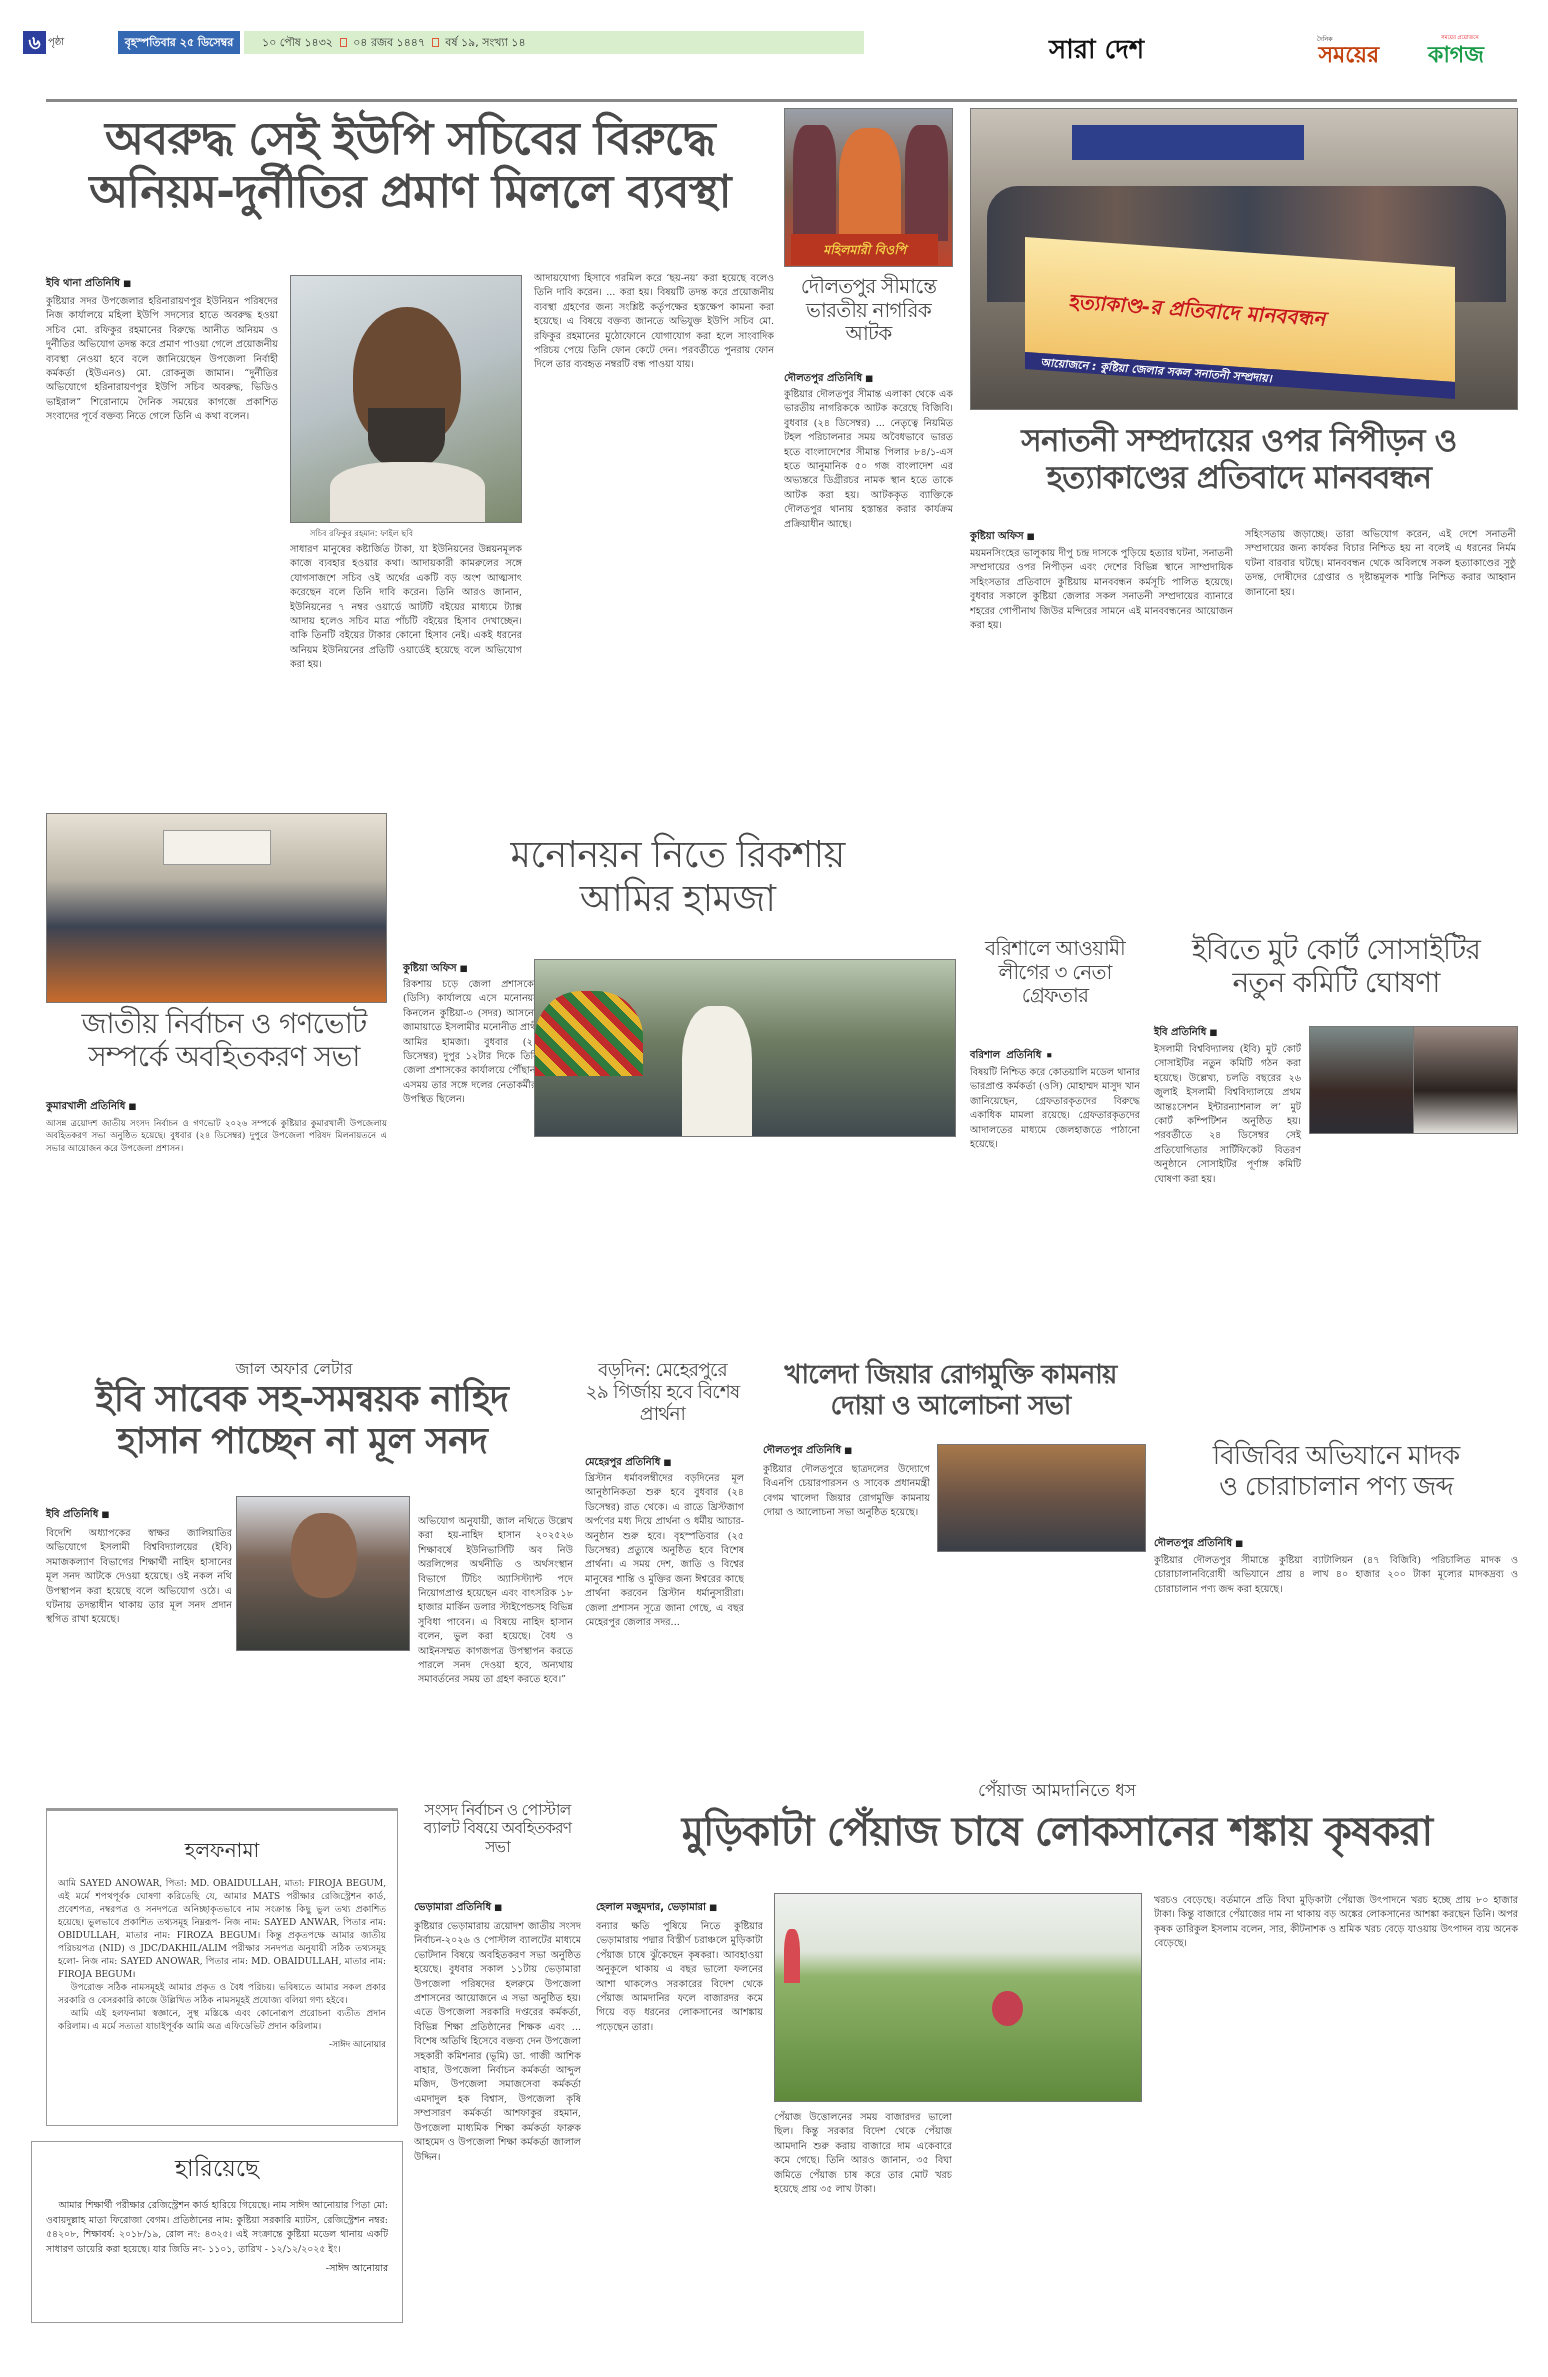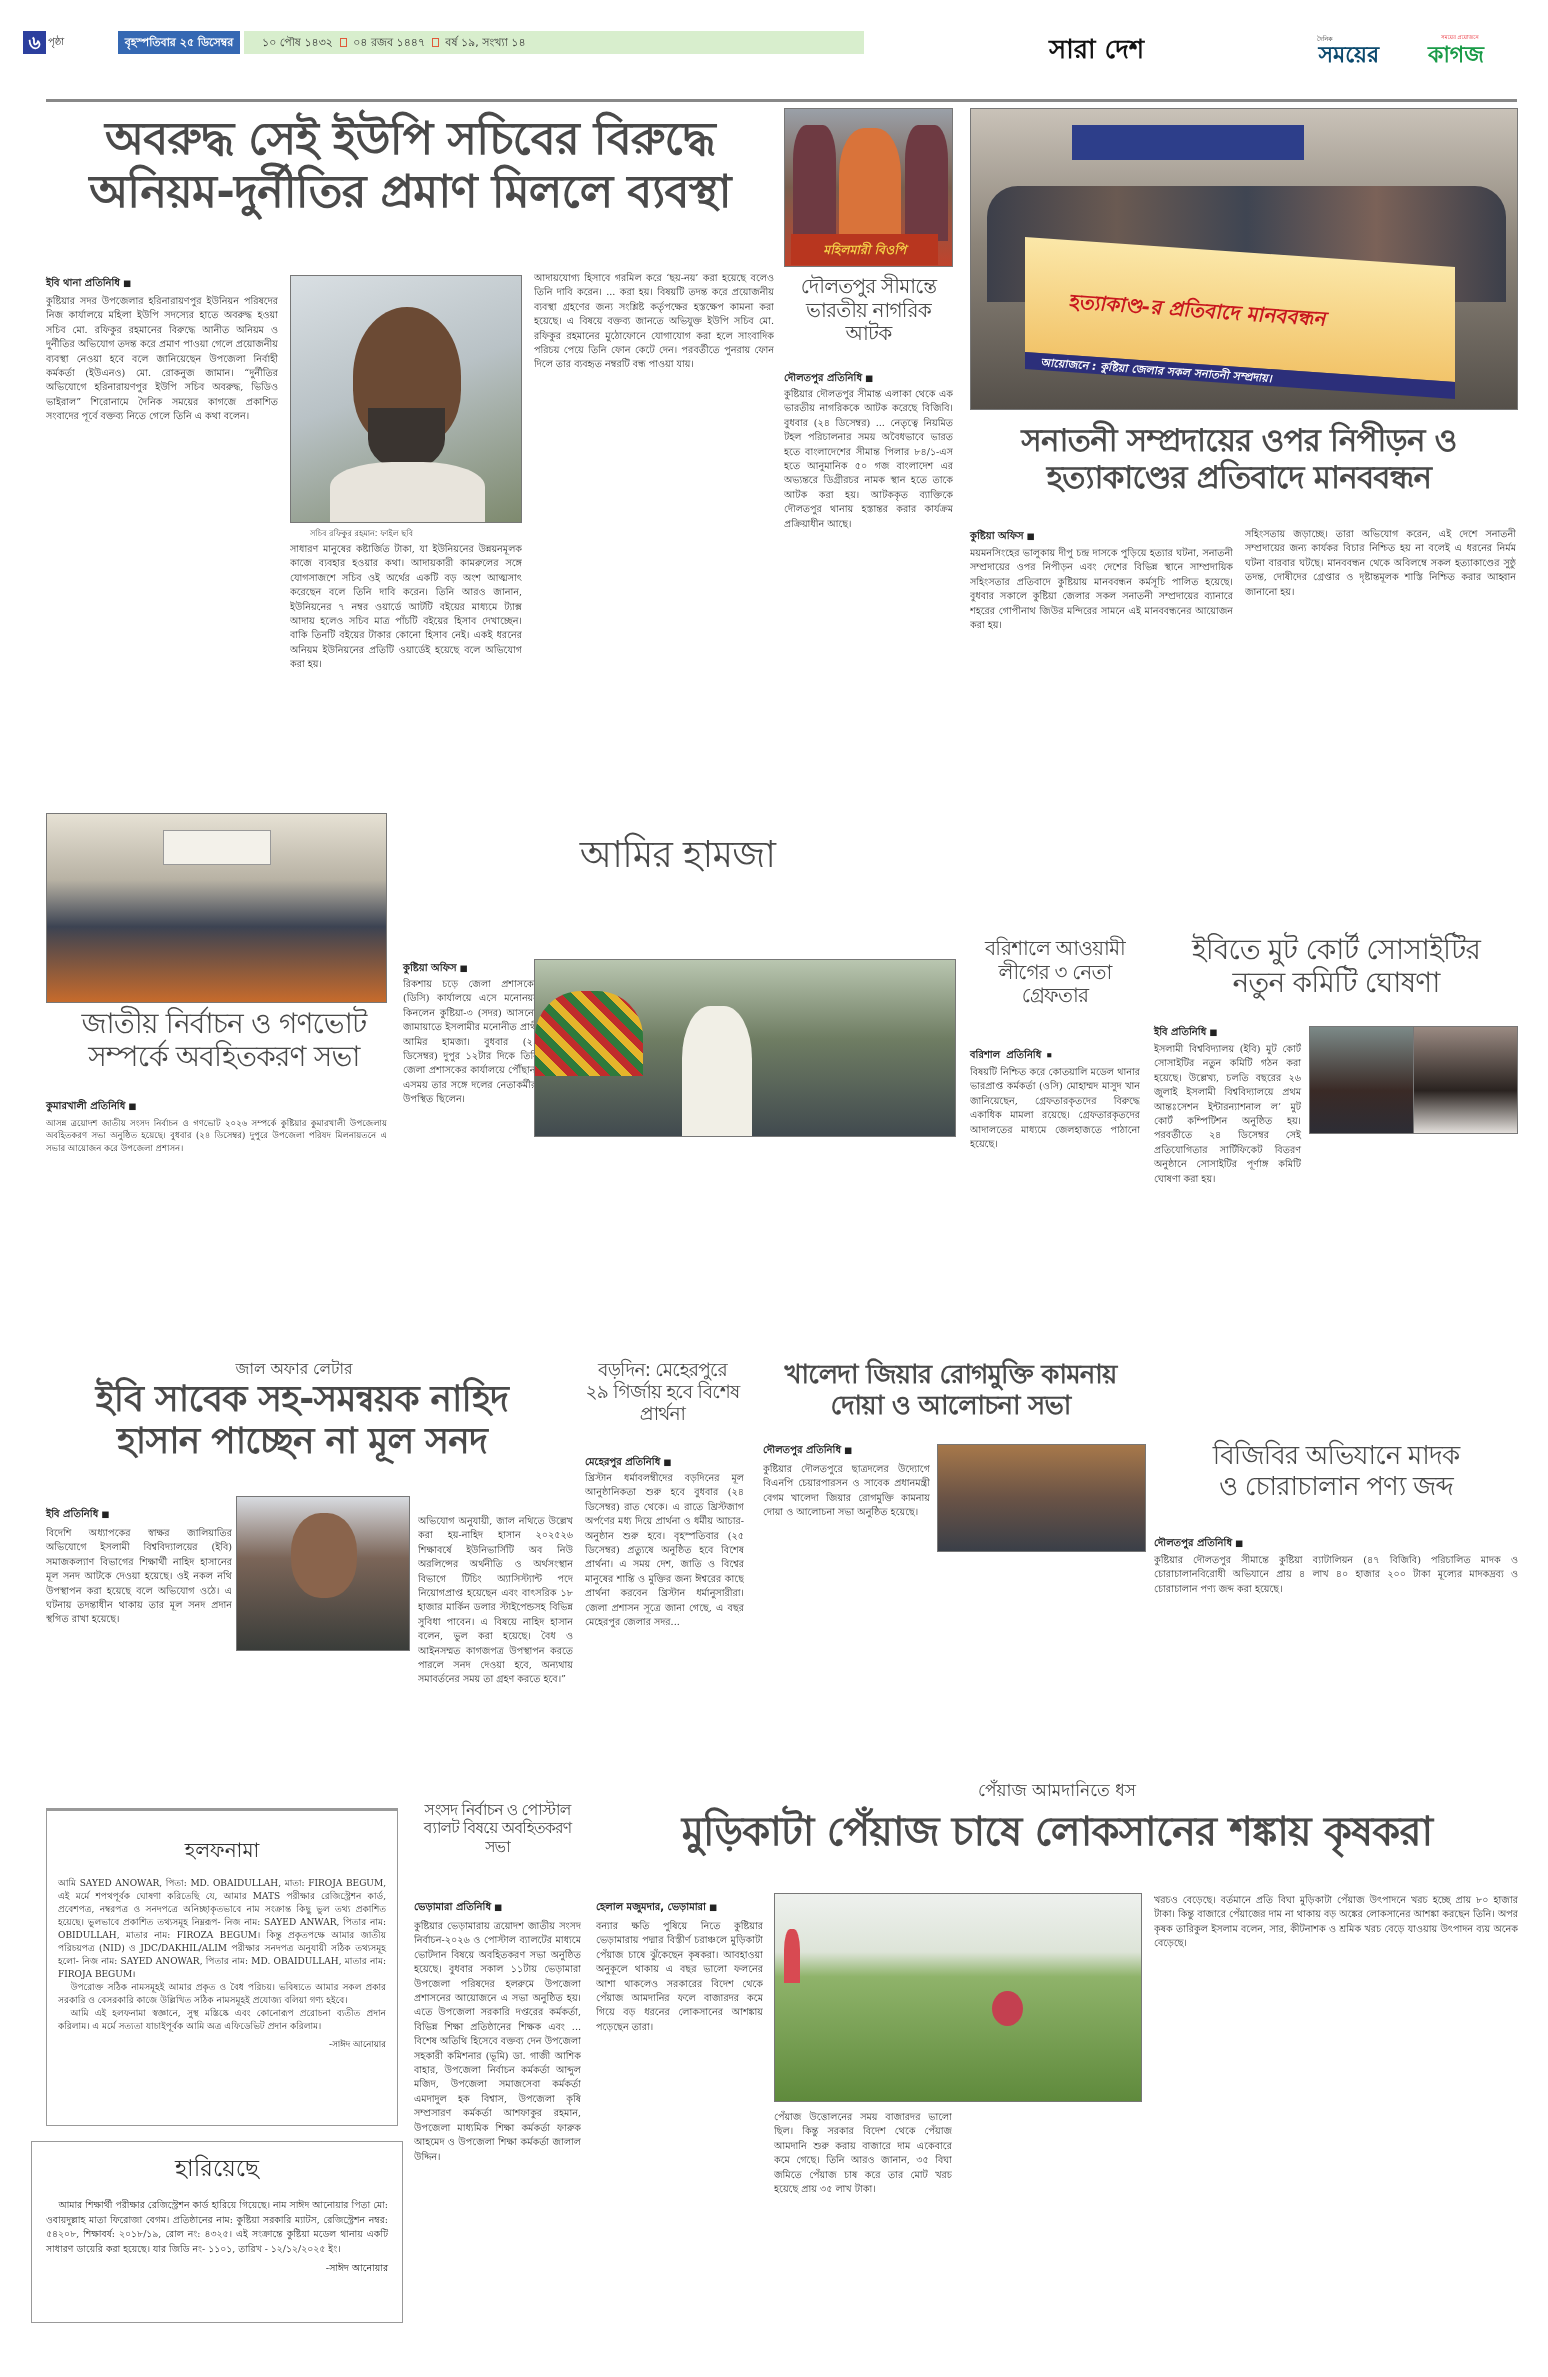--- a/index.html
+++ b/index.html
@@ -26,21 +26,21 @@
     <span>১০ পৌষ ১৪৩২</span>
     <span style="display:inline-block;width:7px;height:8.5px;border:1.2px solid #e05a3a;margin:0 3.1px;vertical-align:-0.8px;"></span>
     <span>০৪ রজব ১৪৪৭</span>
     <span style="display:inline-block;width:7px;height:8.5px;border:1.2px solid #e05a3a;margin:0 3.1px;vertical-align:-0.8px;"></span>
     <span>বর্ষ ১৯, সংখ্যা ১৪</span>
   </div>
   <div class="abs" style="left:1049px;top:29px;font-size:26px;font-weight:bold;color:#111;">সারা দেশ</div>
   <div class="abs" style="left:1317px;top:29px;width:201px;height:31px;">
     <span class="abs" style="left:0;top:4.6px;font-size:6.2px;color:#333;">দৈনিক</span>
     <span class="abs" style="left:124px;top:4.6px;font-size:5.4px;color:#e8202a;">সময়ের প্রয়োজনে</span>
-    <span class="abs" style="left:1.5px;top:7.7px;font-size:22px;font-weight:bold;color:#0c4a6e;">সময়ের</span>
+    <span class="abs" style="left:1.5px;top:7.7px;font-size:22px;font-weight:bold;color:#c2410c;">সময়ের</span>
     <span class="abs" style="left:111px;top:7.7px;font-size:22px;font-weight:bold;color:#1a9b48;">কাগজ</span>
   </div>
 </div>
 <div class="abs rule" style="left:46px;top:99px;width:1471px;height:3.1px;"></div>
 
 <div class="abs head" style="left:46px;top:112px;width:728px;font-size:45px;">
   <div>অবরুদ্ধ সেই ইউপি সচিবের বিরুদ্ধে</div>
   <div>অনিয়ম-দুর্নীতির প্রমাণ মিললে ব্যবস্থা</div>
 </div>
 <div class="abs byline" style="left:46px;top:275px;">ইবি থানা প্রতিনিধি</div>
@@ -84,20 +84,21 @@
   <div class="abs" style="left:116px;top:15.5px;width:108px;height:35px;background:#f3f1ea;border:1.5px solid #999;"></div>
 </div>
 <div class="abs head" style="left:46px;top:1007px;width:356px;font-size:28px;font-weight:normal;">
   <div>জাতীয় নির্বাচন ও গণভোট</div>
   <div>সম্পর্কে অবহিতকরণ সভা</div>
 </div>
 <div class="abs byline" style="left:46px;top:1098px;">কুমারখালী প্রতিনিধি</div>
 <div class="abs body" style="left:46px;top:1117px;width:341px;height:225px;overflow:hidden;font-size:8.5px;line-height:12.4px;">আসন্ন ত্রয়োদশ জাতীয় সংসদ নির্বাচন ও গণভোট ২০২৬ সম্পর্কে কুষ্টিয়ার কুমারখালী উপজেলায় অবহিতকরণ সভা অনুষ্ঠিত হয়েছে। বুধবার (২৪ ডিসেম্বর) দুপুরে উপজেলা পরিষদ মিলনায়তনে এ সভার আয়োজন করে উপজেলা প্রশাসন।</div>
 
 <div class="abs head" style="left:387px;top:833px;width:581px;font-size:37px;font-weight:normal;">
+  <div>মনোনয়ন নিতে রিকশায়</div>
   <div>আমির হামজা</div>
 </div>
 <div class="abs byline" style="left:403px;top:960px;">কুষ্টিয়া অফিস</div>
 <div class="abs body" style="left:403px;top:977px;width:136px;height:364px;overflow:hidden;">রিকশায় চড়ে জেলা প্রশাসকের (ডিসি) কার্যালয়ে এসে মনোনয়ন কিনলেন কুষ্টিয়া-৩ (সদর) আসনের জামায়াতে ইসলামীর মনোনীত প্রার্থী আমির হামজা। বুধবার (২৪ ডিসেম্বর) দুপুর ১২টার দিকে তিনি জেলা প্রশাসকের কার্যালয়ে পৌঁছান। এসময় তার সঙ্গে দলের নেতাকর্মীরা উপস্থিত ছিলেন।</div>
 <div class="abs photo" style="left:534px;top:959px;width:422px;height:178px;background:linear-gradient(180deg,#b9c6b0 0%,#6f7d63 45%,#414a4f 100%);">
   <div class="abs" style="left:0;top:31px;width:108px;height:85px;border-radius:46px 46px 0 0;background:repeating-linear-gradient(45deg,#c02c2c 0 7.7px,#2f7a3c 7.7px 15.5px,#e5b52b 15.5px 23px);"></div>
   <div class="abs" style="left:147px;top:46px;width:70px;height:132px;background:#f1efe6;border-radius:40% 40% 0 0;"></div>
 </div>
 
 <div class="abs head" style="left:970px;top:937px;width:170px;font-size:20px;font-weight:normal;">বরিশালে আওয়ামী লীগের ৩ নেতা গ্রেফতার</div>

